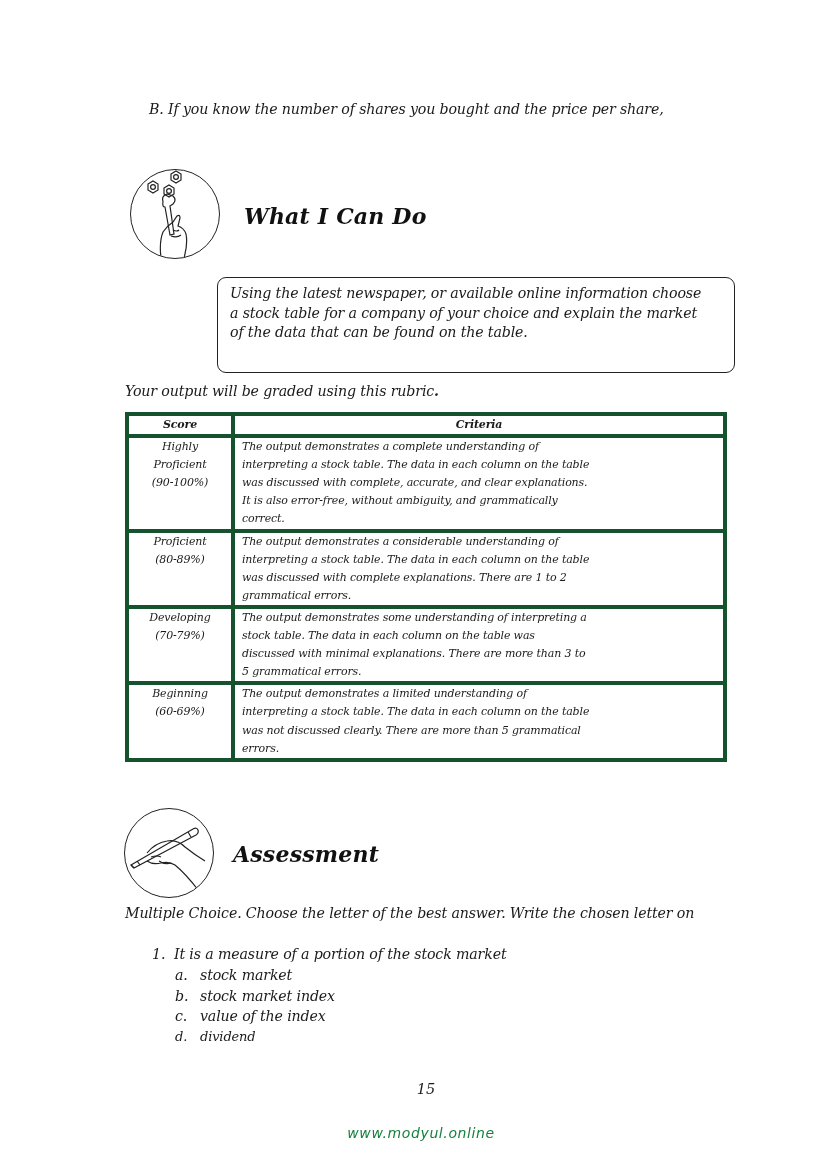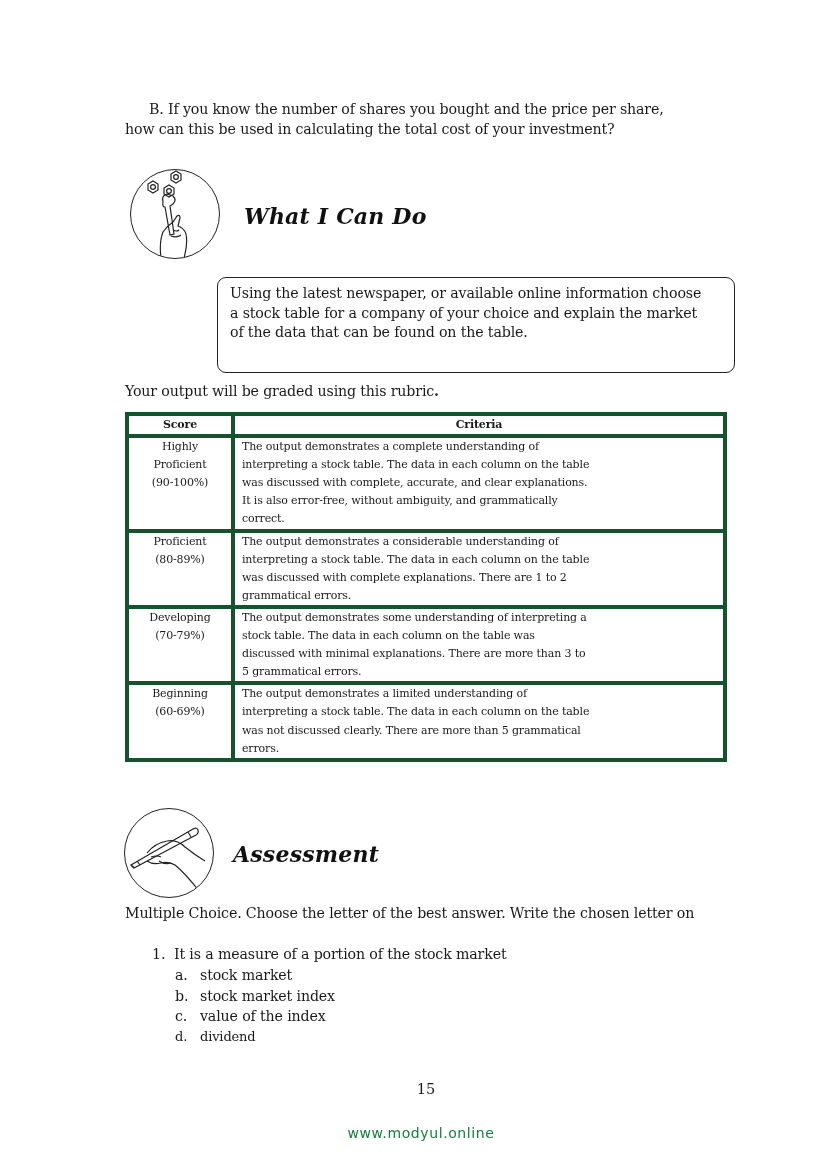--- a/index.html
+++ b/index.html
@@ -1,21 +1,21 @@
 <!DOCTYPE html>
 <html><head>
   <meta charset="utf-8">
   <style>
     html, body { margin: 0; padding: 0; background: #ffffff; }
     body {
       width: 826px; height: 1169px; position: relative; overflow: hidden;
       font-family: "DejaVu Serif", "Liberation Serif", serif;
       color: #1a1a1a;
     }
-    .abs { position: absolute; }
+    .abs { position: absolute; font-style: italic; }
     .txt { font-size: 14.2px; line-height: 20px; letter-spacing: -0.15px; white-space: nowrap; }
 
     
     #q-b { left: 125px; top: 99px; width: 610px; }
     #q-b .l1 { padding-left: 24px; }
 
     
     .icon-circle {
       width: 90px; height: 90px; border: 1.4px solid #222; border-radius: 50%;
       box-sizing: border-box; background: #fff; overflow: hidden;
@@ -71,21 +71,20 @@
       left: 8px; width: 826px; top: 1125px; text-align: center;
       font-family: "DejaVu Sans", "Liberation Sans", sans-serif; font-size: 14px;
       color: #15803d; letter-spacing: 0.6px;
     }
   </style>
 </head>
 <body>
 
 <div id="q-b" class="abs">
   <div class="txt l1">B. If you know the number of shares you bought and the price per share,</div>
-  <div class="txt">how can this be used in calculating the total cost of your investment?</div>
 </div>
 
 <div id="icon-whatican" class="abs icon-circle">
   <svg width="90" height="90" viewBox="0 0 90 90" fill="none" stroke="#222" stroke-width="1.2">
 
     <polygon points="40,4 45,1 50,4 50,10 45,13 40,10"></polygon>
     <circle cx="45" cy="7" r="2.4"></circle>
     <polygon points="17,14 22,11 27,14 27,20 22,23 17,20"></polygon>
     <circle cx="22" cy="17" r="2.4"></circle>
     <polygon points="33,18 38,15 43,18 43,24 38,27 33,24"></polygon>

